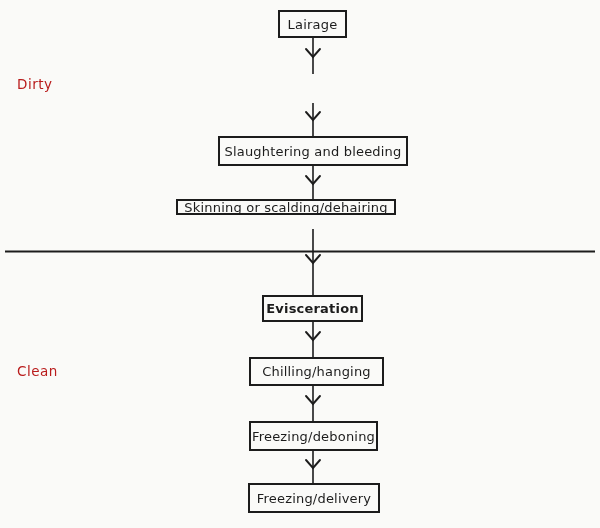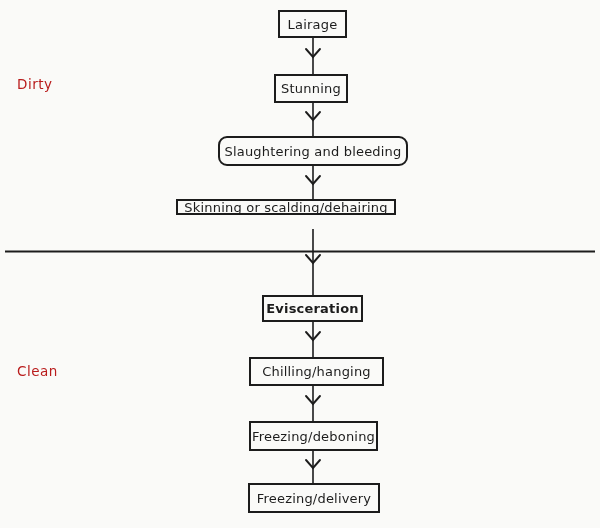--- a/index.html
+++ b/index.html
@@ -31,21 +31,21 @@
   }
   .section-label {
     position: absolute;
     font-size: 13.5px;
     letter-spacing: 0.5px;
     color: #b91c1c;
     z-index: 2;
   }
   #node-lairage      { left: 278px; top: 10px;  width: 69px;  height: 28px; text-align: center; }
   #node-stunning     { left: 274px; top: 74px;  width: 74px;  height: 29px; }
-  #node-slaughtering { left: 218px; top: 136px; width: 190px; height: 30px; border-radius: 9px; }
+  #node-slaughtering { left: 218px; top: 136px; width: 190px; height: 30px; }
   #node-skinning     { left: 176px; top: 199px; width: 220px; height: 16px; justify-content: center; }
   #node-evisceration { left: 262px; top: 295px; width: 101px; height: 27px; font-weight: bold; }
   #node-chilling     { left: 249px; top: 357px; width: 135px; height: 29px; }
   #node-cutting      { left: 249px; top: 421px; width: 129px; height: 30px; }
   #node-freezing     { left: 248px; top: 483px; width: 132px; height: 30px; }
   #label-dirty { left: 17px; top: 76px; }
   #label-clean { left: 17px; top: 363px; }
   svg.wires {
     position: absolute;
     left: 0;
@@ -59,23 +59,20 @@
 <div class="canvas">
 
   <div class="section-label" id="label-dirty">Dirty</div>
 
   <div class="section-label" id="label-clean">Clean</div>
 
   <div class="node" id="node-lairage">
     <span>Lairage</span>
   </div>
 
-  <div class="node" id="node-stunning">
-    <span>Stunning</span>
-  </div>
 
   <div class="node" id="node-slaughtering">
     <span>Slaughtering and bleeding</span>
   </div>
 
   <div class="node" id="node-skinning">
     <span>Skinning or scalding/dehairing</span>
   </div>
 
   <div class="node" id="node-evisceration">

